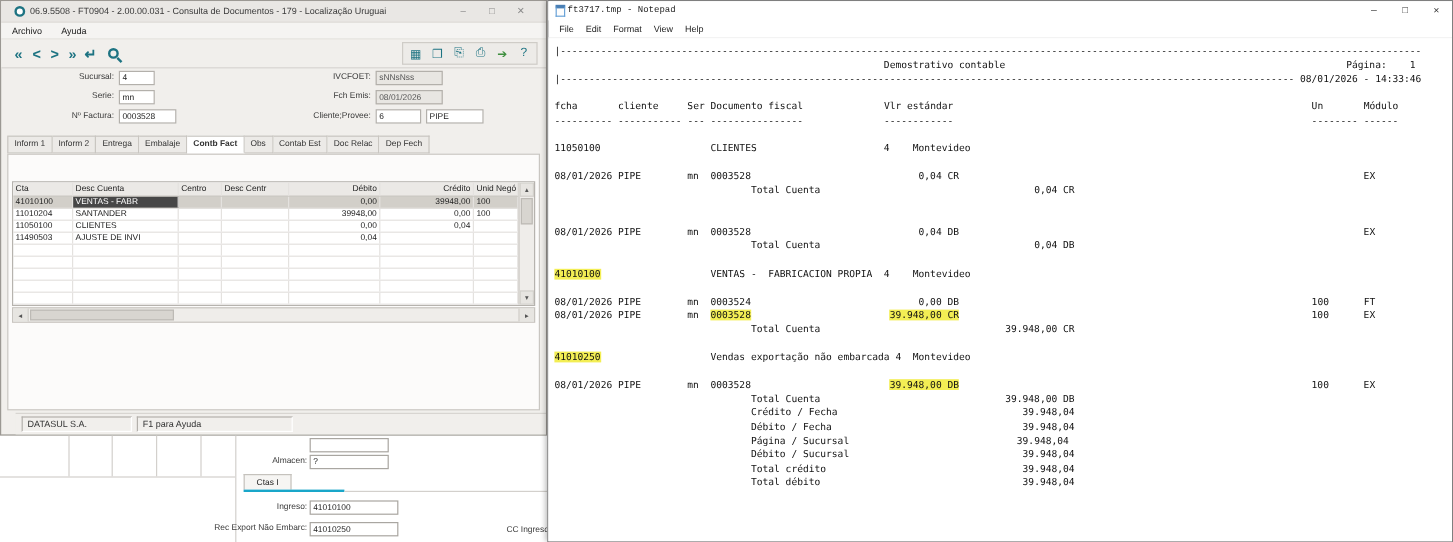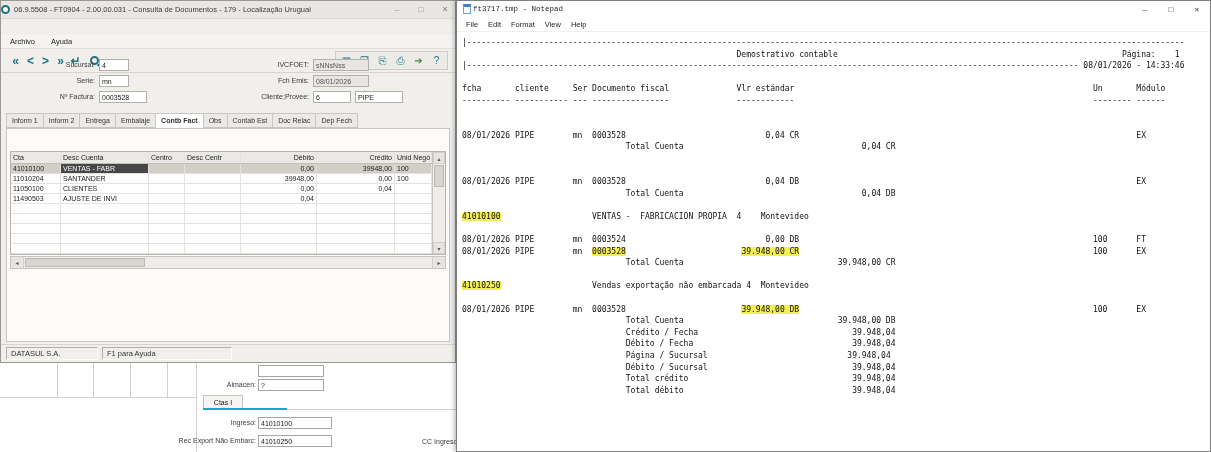--- a/index.html
+++ b/index.html
@@ -2,25 +2,25 @@
 <html style="--highlight: #f3ee54; --accent-teal: #1d7382; --tab-underline: #19a6c9; --selected-row: #d2cfc9; --selected-cell: #474747;"><head>
 <meta charset="utf-8">
 <style>
   * { margin:0; padding:0; box-sizing:border-box; }
   html,body { background:#dcdcdc; }
   body { font-family:"Liberation Sans", sans-serif; }
   #screen { position:relative; width:1211px; height:452px; background:#ffffff; overflow:hidden; font-size:7px; color:#222; }
 
   
   #erp { position:absolute; left:0; top:0; width:456px; height:363px; background:#f1efec; border:1px solid #9b9893; }
-  .erp-titlebar { height:18px; background:#e9e7e4; display:flex; align-items:center; padding:0 0; gap:4px; border-bottom:1px solid #dcd9d5; }
+  .erp-titlebar { height:18px; background:#e9e7e4; display:flex; align-items:center; padding:0 11px; gap:4px; border-bottom:1px solid #dcd9d5; }
   .app-icon { width:9px; height:9px; border-radius:50%; border:2px solid var(--accent-teal,#1d7382); background:#fff; flex:0 0 auto; }
   .erp-title { font-size:7.5px; color:#3a3a3a; flex:1; white-space:nowrap; overflow:hidden; }
   .winbtn { width:20px; height:14px; display:flex; align-items:center; justify-content:center; color:#8a8a8a; font-size:8px; }
-  .erp-menubar { height:14px; background:#f5f4f2; display:flex; gap:16px; padding:0 9px; align-items:center; font-size:7.5px; border-bottom:1px solid #e2dfdb;margin-top:16px; }
+  .erp-menubar { height:14px; background:#f5f4f2; display:flex; gap:16px; padding:0 9px; align-items:center; font-size:7.5px; border-bottom:1px solid #e2dfdb; }
   .erp-toolbar { height:24px; display:flex; align-items:center; padding:0 7px; border-bottom:1px solid #d8d5d1; background:#f1efec; }
   .navbtn { width:15px; text-align:center; color:var(--accent-teal,#1d7382); font-size:12px; font-weight:bold; line-height:24px; }
   .mag { width:9px; height:9px; border:2px solid var(--accent-teal,#1d7382); border-radius:50%; position:relative; margin-left:7px; }
   .mag::after { content:""; position:absolute; width:5px; height:2px; background:var(--accent-teal,#1d7382); transform:rotate(45deg); left:5px; top:7px; }
   .icongroup { margin-left:auto; display:flex; gap:3px; border:1px solid #cfccc7; background:#edebe8; padding:1px 3px; }
   .tbicon { width:15px; height:15px; display:flex; align-items:center; justify-content:center; font-size:10px; color:var(--accent-teal,#1d7382); }
   .tbicon.green { color:#3f8f3f; }
   .flabel { position:absolute; text-align:right; font-size:7px; color:#3a3a3a; }
   .ffield { position:absolute; height:12px; border:1px solid #b3b0ab; background:#fff; font-size:7px; display:flex; align-items:center; padding:0 2px; overflow:hidden; white-space:nowrap; }
   .ffield.gray { background:#e8e6e2; color:#555; }
@@ -38,21 +38,21 @@
   .gc.selcell { background:var(--selected-cell,#474747); color:#fff; }
   .c-cta{width:50px} .c-desc{width:88px} .c-centro{width:36px} .c-dcentr{width:56px} .c-deb{width:76px} .c-cred{width:78px} .c-unid{flex:1}
   .vscroll { position:absolute; right:0; top:0; bottom:0; width:13px; background:#efedea; border-left:1px solid #c8c5c0; }
   .sarrow { height:12px; display:flex; align-items:center; justify-content:center; font-size:6px; color:#555; background:#e7e5e1; border:1px solid #d3d0cb; }
   .sarrow.bottom { position:absolute; bottom:0; left:0; right:0; }
   .vthumb { position:absolute; top:13px; left:1px; right:1px; height:22px; background:#d8d5d0; border:1px solid #bdbab5; }
   .hscroll { position:absolute; left:3px; right:3px; top:127px; height:13px; background:#efedea; border:1px solid #c8c5c0; display:flex; }
   .harrow { width:13px; display:flex; align-items:center; justify-content:center; font-size:6px; color:#555; background:#e7e5e1; border-right:1px solid #d3d0cb; }
   .harrow.right { margin-left:auto; border-right:none; border-left:1px solid #d3d0cb; }
   .hthumb { width:120px; margin:1px 0 1px 1px; background:#d8d5d0; border:1px solid #bdbab5; }
-  .erp-status { position:absolute; left:0; right:0; bottom:0; height:18px; background:#f1efec; border-top:1px solid #d8d5d1; display:flex; align-items:center; gap:4px; padding:0 5px; }
+  .erp-status { position:absolute; left:12px; right:0; bottom:0; height:18px; background:#f1efec; border-top:1px solid #d8d5d1; display:flex; align-items:center; gap:4px; padding:0 5px; }
   .status-cell { border:1px solid; border-color:#b3b0ab #ffffff #ffffff #b3b0ab; height:13px; display:flex; align-items:center; padding:0 4px; font-size:7.5px; color:#333; }
   .status-cell.company { width:92px; }
   .status-cell.help { width:130px; }
 
   
   .vline { position:absolute; width:1px; background:#d3d0cc; }
   .hline { position:absolute; height:1px; background:#d3d0cc; }
   .fraglabel { position:absolute; font-size:7px; text-align:right; color:#3a3a3a; }
   .fragfield { position:absolute; height:12px; border:1px solid #a9a6a1; background:#fff; font-size:7px; display:flex; align-items:center; padding:0 2px; }
   .frag-tab { position:absolute; border:1px solid #c5c2bd; border-bottom:none; background:#f6f5f3; font-size:7px; display:flex; align-items:center; justify-content:center; }
@@ -291,20 +291,21 @@
     </div>
     <div class="np-content">
       <div id="report">
           <div class="rline"><span>|</span><span>-----------------------------------------------------------------------------------------------------------------------------------------------------</span></div>
           <div class="rline">                                                         <span>Demostrativo contable</span>                                                           <span>Página:</span>    <span>1</span></div>
           <div class="rline"><span>|</span><span>-------------------------------------------------------------------------------------------------------------------------------</span> <span>08/01/2026 - 14:33:46</span></div>
           <div class="rline"></div>
           <div class="rline"><span>fcha</span>       <span>cliente</span>     <span>Ser</span> <span>Documento fiscal</span>              <span>Vlr estándar</span>                                                              <span>Un</span>       <span>Módulo</span></div>
           <div class="rline"><span>----------</span> <span>-----------</span> <span>---</span> <span>----------------</span>              <span>------------</span>                                                              <span>--------</span> <span>------</span></div>
           <div class="rline"></div>
+          <div class="rline"><span>11050100</span>                   <span>CLIENTES</span>                      <span>4</span>    <span>Montevideo</span></div>
           <div class="rline"></div>
           <div class="rline"><span>08/01/2026 PIPE</span>        <span>mn</span>  <span>0003528</span>                             <span>0,04 CR</span>                                                                      <span>EX</span></div>
           <div class="rline">                                  <span>Total Cuenta</span>                                     <span>0,04 CR</span></div>
           <div class="rline"></div>
           <div class="rline"></div>
           <div class="rline"><span>08/01/2026 PIPE</span>        <span>mn</span>  <span>0003528</span>                             <span>0,04 DB</span>                                                                      <span>EX</span></div>
           <div class="rline">                                  <span>Total Cuenta</span>                                     <span>0,04 DB</span></div>
           <div class="rline"></div>
           <div class="rline"><span class="hl">41010100</span>                   <span>VENTAS -  FABRICACION PROPIA</span>  <span>4</span>    <span>Montevideo</span></div>
           <div class="rline"></div>

